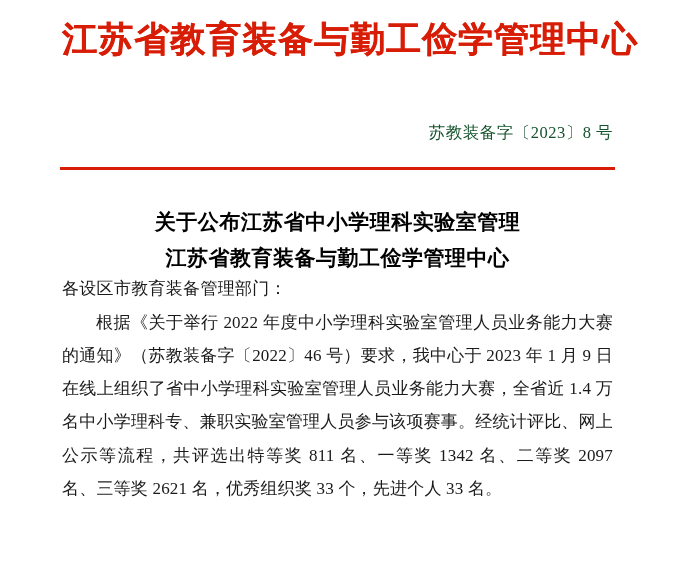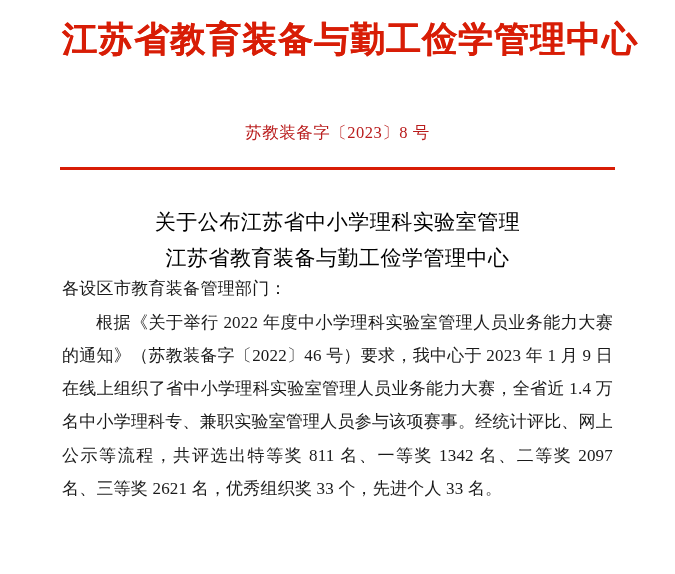--- a/index.html
+++ b/index.html
@@ -27,36 +27,36 @@
     font-family: "DejaVu Serif", "Liberation Serif", serif;
     font-weight: bold;
     font-size: 35px;
     letter-spacing: 1px;
     line-height: 1.2;
     margin-top: 18px;
     white-space: nowrap;
     text-shadow: 0.5px 0 0 #d81d06;
   }
   .doc-number {
-    text-align: center;
+    text-align: right;
     font-size: 16.5px;
     margin-top: 62px;
     letter-spacing: 0.5px;
-    color: #b91c1c;
+    color: #14532d;
   }
   .red-rule {
     height: 2.5px;
     background: #d81d06;
     margin-top: 23px;
     margin-left: -2px;
     margin-right: -2px;
   }
   .title {
     text-align: center;
-    font-weight: normal;
+    font-weight: bold;
     font-size: 21px;
     line-height: 1.75;
     margin-top: 34px;
     letter-spacing: 0.5px;
     color: #000;
   }
   .title-line {
     display: block;
   }
   .salutation {

